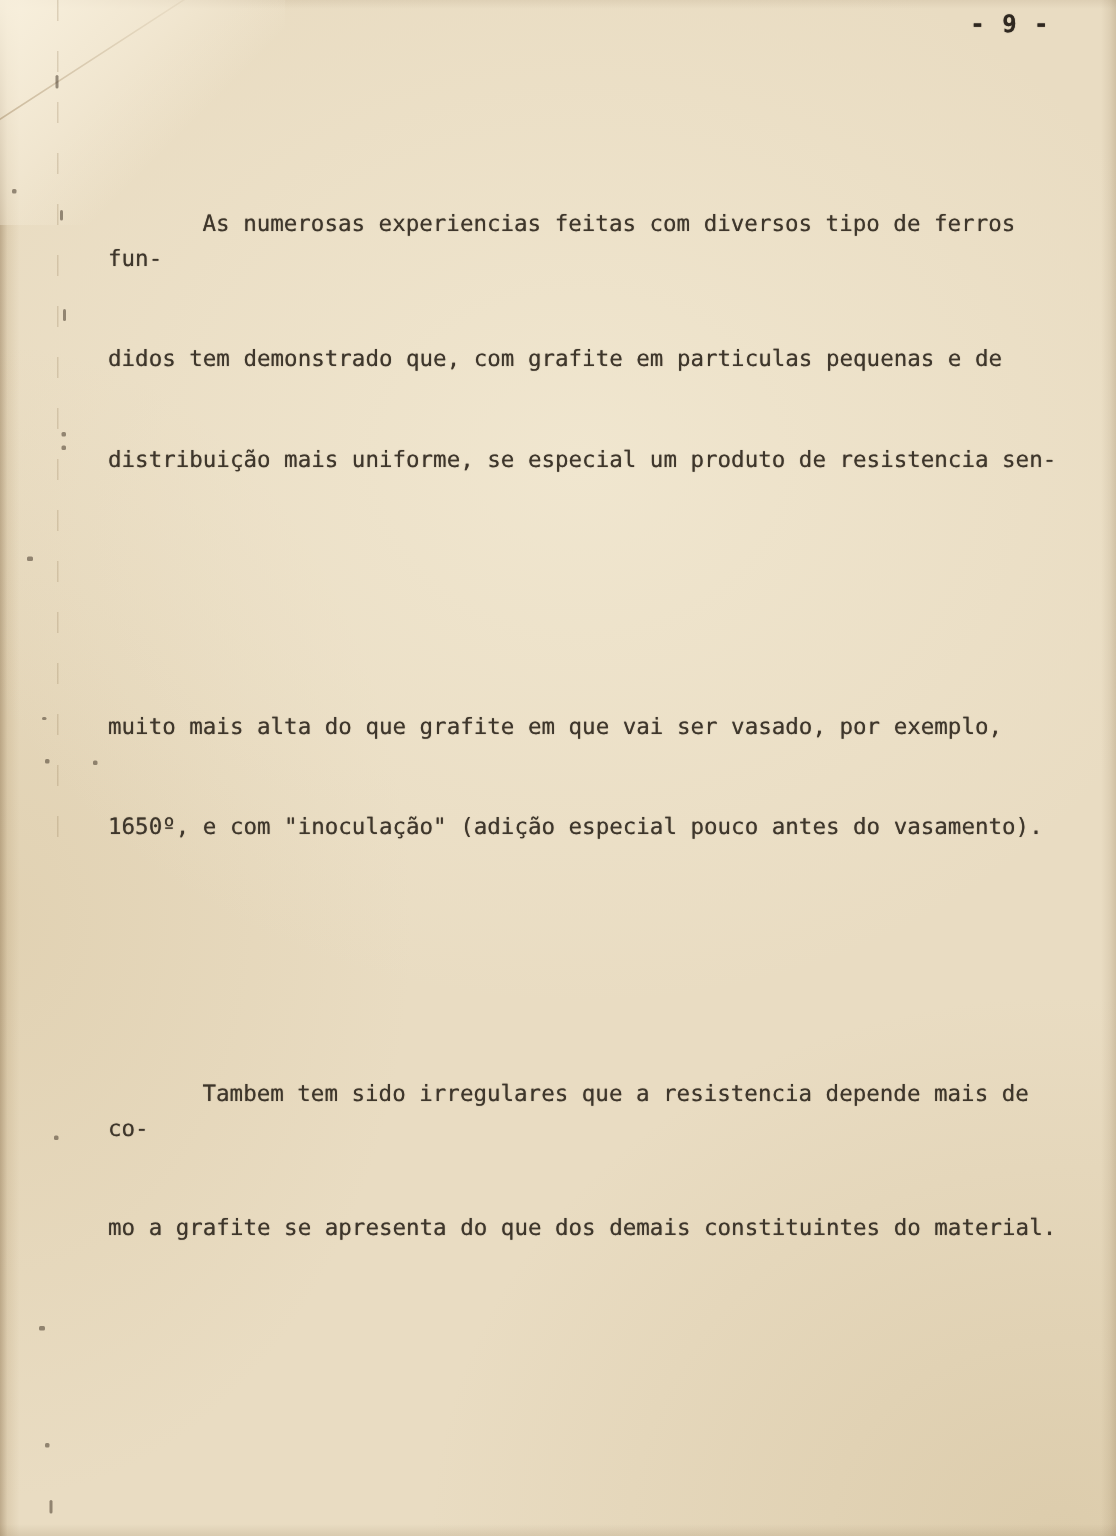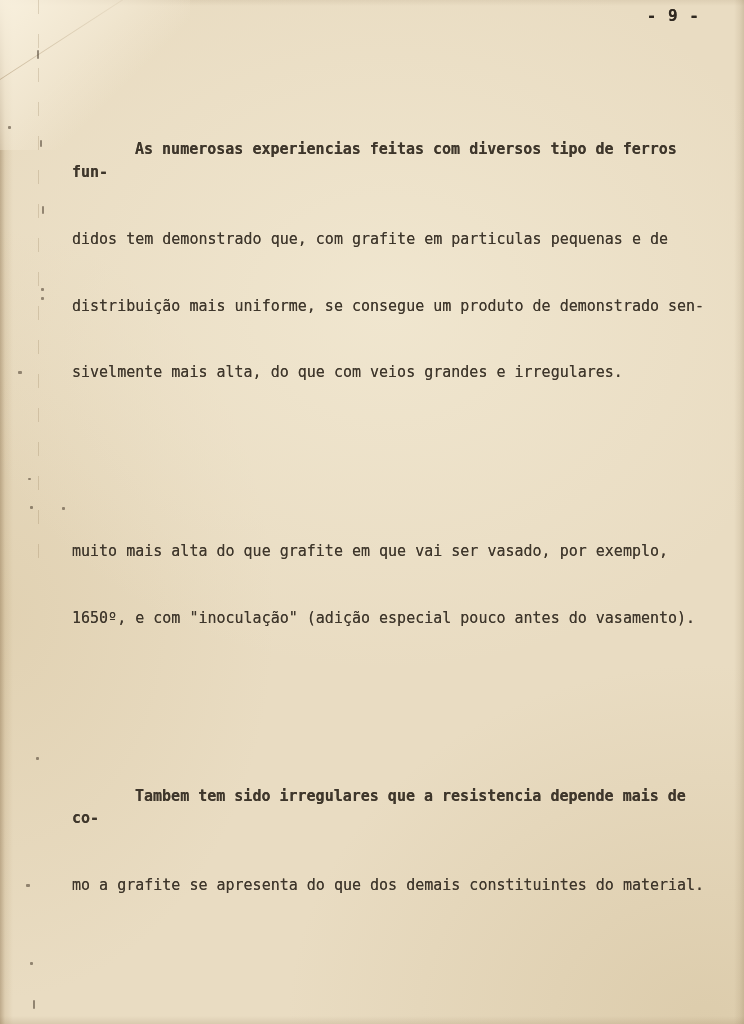--- a/index.html
+++ b/index.html
@@ -41,21 +41,21 @@
     text-shadow:0 0 .6px rgba(47,40,32,.8);
   }
   .text{
     position:absolute;left:72px;top:27px;width:640px;
     font-size:15px;line-height:22.3px;color:#3e362b;
     text-shadow:0 0 .6px rgba(62,54,43,.75);
     white-space:pre-wrap;
   }
   p{margin:0;padding:0;}
   .ln{display:block;}
-  .ind{text-indent:63px;font-weight:bold;}
+  .ind{text-indent:63px;}
 </style>
 </head>
 <body>
 
 <div class="page">
   <div class="fold"></div>
   <div class="crease-diag"></div>
   <div class="crease-vert"></div>
 
   <div class="speck" style="left:37px;top:50px;width:2px;height:9px"></div>
@@ -73,22 +73,21 @@
   <div class="speck" style="left:30px;top:962px;width:3px;height:3px"></div>
   <div class="speck" style="left:33px;top:1000px;width:2px;height:9px"></div>
 
   <div class="pagenum">- 9 -</div>
 
   <div class="text">
 
     <p>
       <span class="ln ind">As numerosas experiencias feitas com diversos tipo de ferros fun-</span>
       <span class="ln">didos tem demonstrado que, com grafite em particulas pequenas e de</span>
-      <span class="ln">distribuição mais uniforme, se consegue um produto de demonstrado sen-</span>
-      <span class="ln">sivelmente mais alta, do que com veios grandes e irregulares.</span>
+      <span class="ln">distribuição mais uniforme, se especial um produto de resistencia sen-</span>
     </p>
 
     <p>
       <span class="ln">muito mais alta do que grafite em que vai ser vasado, por exemplo,</span>
       <span class="ln">1650º, e com "inoculação" (adição especial pouco antes do vasamento).</span>
     </p>
 
     <p>
       <span class="ln ind">Tambem tem sido irregulares que a resistencia depende mais de co-</span>
       <span class="ln">mo a grafite se apresenta do que dos demais constituintes do material.</span>

